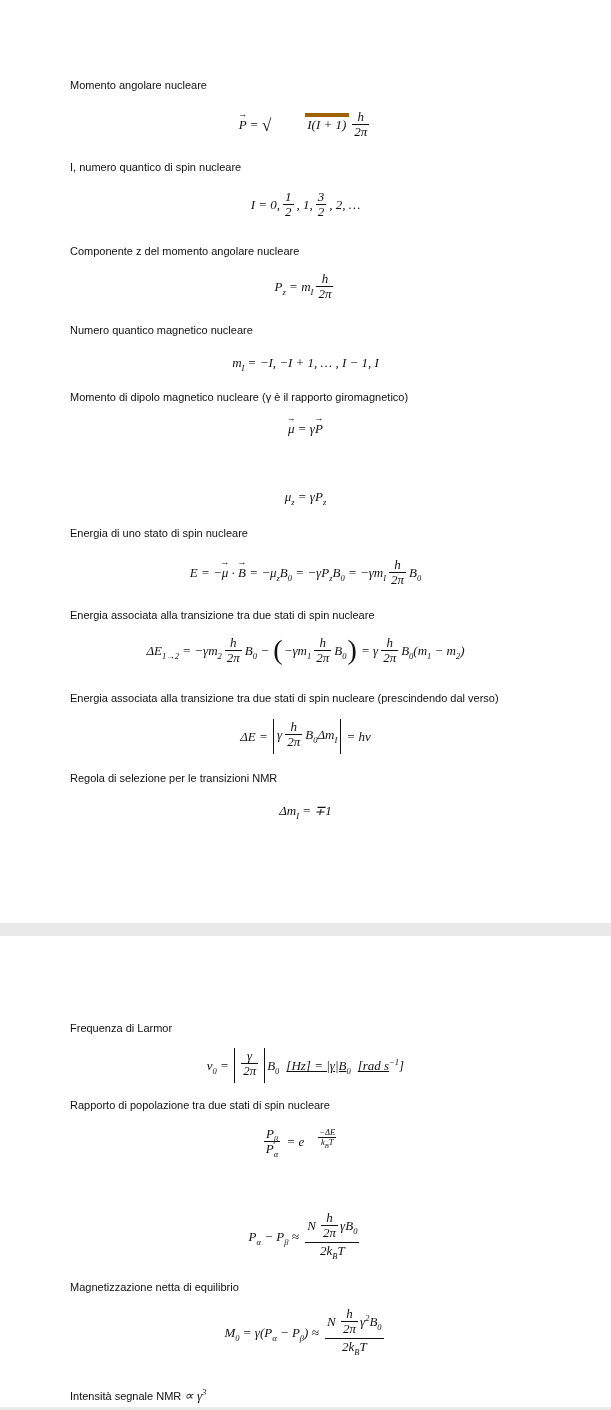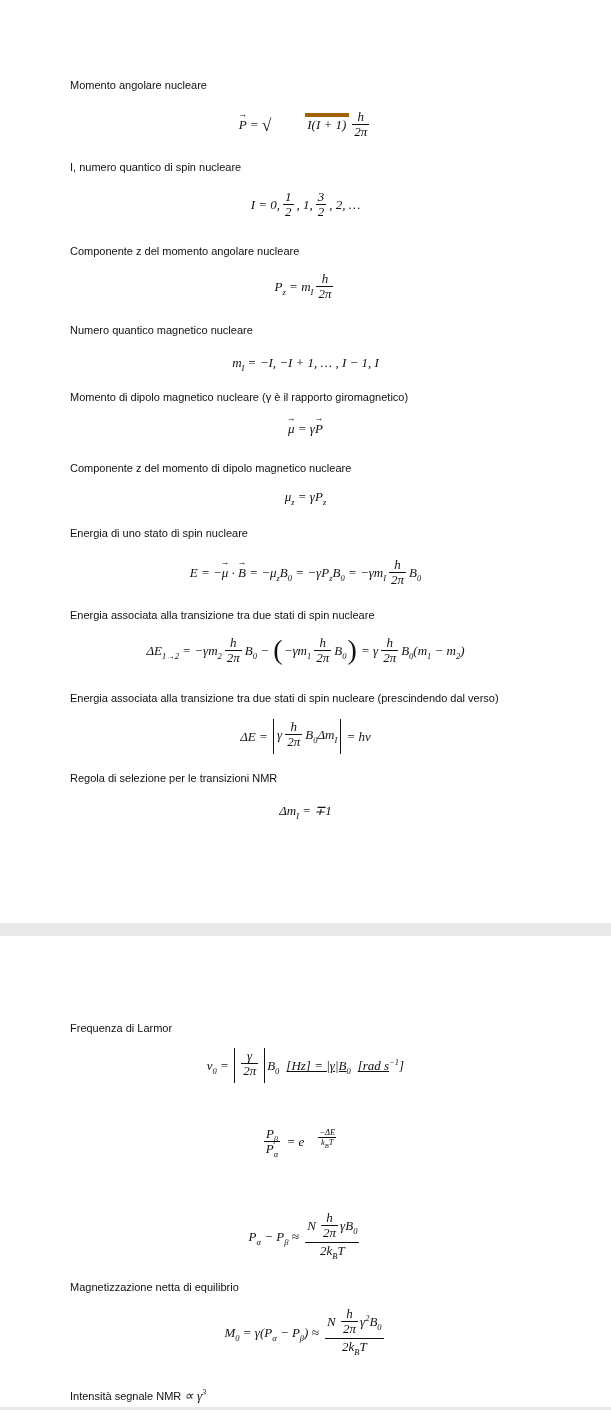--- a/index.html
+++ b/index.html
@@ -48,40 +48,40 @@
 
   <div class="lab" style="top:244px">Componente z del momento angolare nucleare</div>
   <div class="fml" style="top:274px"><span>P</span><sub>z</sub><span> = </span><span>m</span><sub>I</sub><span class="frac"><span class="fn">h</span><span class="fd">2π</span></span></div>
 
   <div class="lab" style="top:323px">Numero quantico magnetico nucleare</div>
   <div class="fml" style="top:355px"><span>m</span><sub>I</sub><span> = −I, −I + 1, … , I − 1, I</span></div>
 
   <div class="lab" style="top:390px">Momento di dipolo magnetico nucleare (γ è il rapporto giromagnetico)</div>
   <div class="fml" style="top:421px"><span class="vec"><span class="va">→</span><span>μ</span></span><span> = γ</span><span class="vec"><span class="va">→</span><span>P</span></span></div>
 
-  <div class="lab" style="top:461px">Componente z del momento di dipolo magnetico nucleare</div>
   <div class="fml" style="top:489px"><span>μ</span><sub>z</sub><span> = γP</span><sub>z</sub></div>
 
   <div class="lab" style="top:526px">Energia di uno stato di spin nucleare</div>
   <div class="fml" style="top:560px"><span>E = −</span><span class="vec"><span class="va">→</span><span>μ</span></span><span> · </span><span class="vec"><span class="va">→</span><span>B</span></span><span> = −μ</span><sub>z</sub><span>B</span><sub>0</sub><span> = −γP</span><sub>z</sub><span>B</span><sub>0</sub><span> = −γm</span><sub>I</sub><span class="frac"><span class="fn">h</span><span class="fd">2π</span></span><span>B</span><sub>0</sub></div>
 
   <div class="lab" style="top:608px">Energia associata alla transizione tra due stati di spin nucleare</div>
   <div class="fml" style="top:638px"><span>ΔE</span><sub>1→2</sub><span> = −γm</span><sub>2</sub><span class="frac"><span class="fn">h</span><span class="fd">2π</span></span><span>B</span><sub>0</sub><span> − </span><span class="bigp">(</span><span>−γm</span><sub>1</sub><span class="frac"><span class="fn">h</span><span class="fd">2π</span></span><span>B</span><sub>0</sub><span class="bigp">)</span><span> = γ</span><span class="frac"><span class="fn">h</span><span class="fd">2π</span></span><span>B</span><sub>0</sub><span>(m</span><sub>1</sub><span> − m</span><sub>2</sub><span>)</span></div>
 
   <div class="lab" style="top:691px">Energia associata alla transizione tra due stati di spin nucleare (prescindendo dal verso)</div>
   <div class="fml" style="top:721px"><span>ΔE = </span><span class="bars"><span>γ</span><span class="frac"><span class="fn">h</span><span class="fd">2π</span></span><span>B</span><sub>0</sub><span>Δm</span><sub>I</sub></span><span> = hν</span></div>
 
   <div class="lab" style="top:771px">Regola di selezione per le transizioni NMR</div>
   <div class="fml" style="top:803px"><span>Δm</span><sub>I</sub><span> = ∓1</span></div>
 
   <div class="sep" style="top:923px;height:13px"></div>
 
   <div class="lab" style="top:1021px">Frequenza di Larmor</div>
   <div class="fml" style="top:1050px"><span>ν</span><sub>0</sub><span> = </span><span class="bars"><span class="frac"><span class="fn">γ</span><span class="fd">2π</span></span></span><span>B</span><sub>0</sub><span class="gap">[Hz] = |γ|B</span><sub>0</sub><span class="gap">[rad s</span><sup>−1</sup><span>]</span></div>
 
+  <div class="lab" style="top:1098px">Rapporto di popolazione tra due stati di spin nucleare</div>
   <div class="fml" style="top:1129px"><span class="frac"><span class="fn"><span>P</span><sub>β</sub></span><span class="fd"><span>P</span><sub>α</sub></span></span><span> = e</span><span class="frac exp"><span class="fn">−ΔE</span><span class="fd"><span>k</span><sub>B</sub><span>T</span></span></span></div>
 
   <div class="fml" style="top:1215px"><span>P</span><sub>α</sub><span> − P</span><sub>β</sub><span> ≈ </span><span class="frac bigfrac"><span class="fn"><span>N </span><span class="frac inner"><span class="fn">h</span><span class="fd">2π</span></span><span>γB</span><sub>0</sub></span><span class="fd"><span>2k</span><sub>B</sub><span>T</span></span></span></div>
 
   <div class="lab" style="top:1280px">Magnetizzazione netta di equilibrio</div>
   <div class="fml" style="top:1311px"><span>M</span><sub>0</sub><span> = γ(P</span><sub>α</sub><span> − P</span><sub>β</sub><span>) ≈ </span><span class="frac bigfrac"><span class="fn"><span>N </span><span class="frac inner"><span class="fn">h</span><span class="fd">2π</span></span><span>γ</span><sup>2</sup><span>B</span><sub>0</sub></span><span class="fd"><span>2k</span><sub>B</sub><span>T</span></span></span></div>
 
   <div class="lab" style="top:1389px"><span>Intensità segnale NMR </span><span class="mathinline"><span>∝ γ</span><sup>3</sup></span></div>
 
   <div class="sep" style="top:1407px;height:3px"></div>

